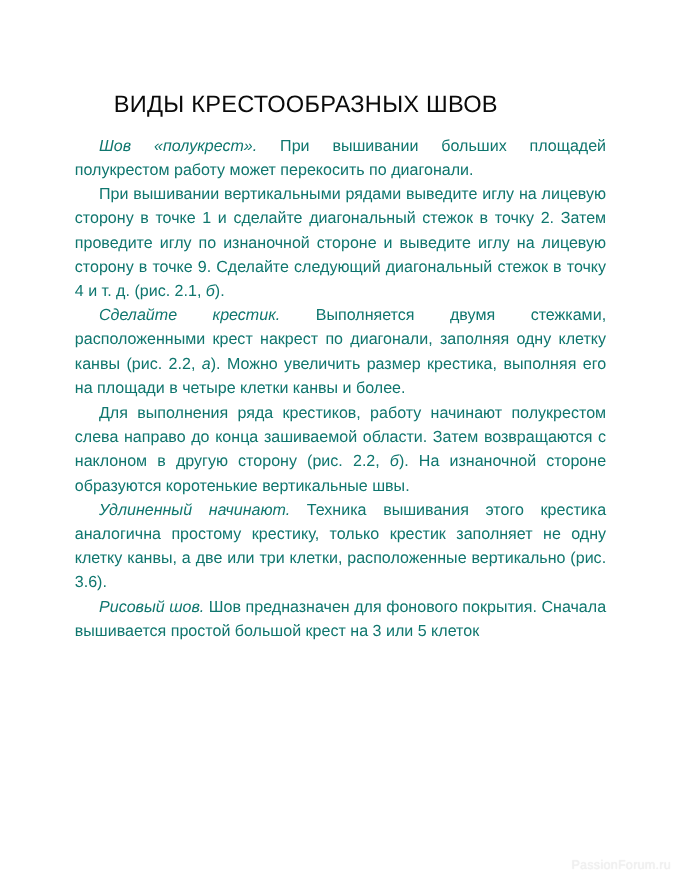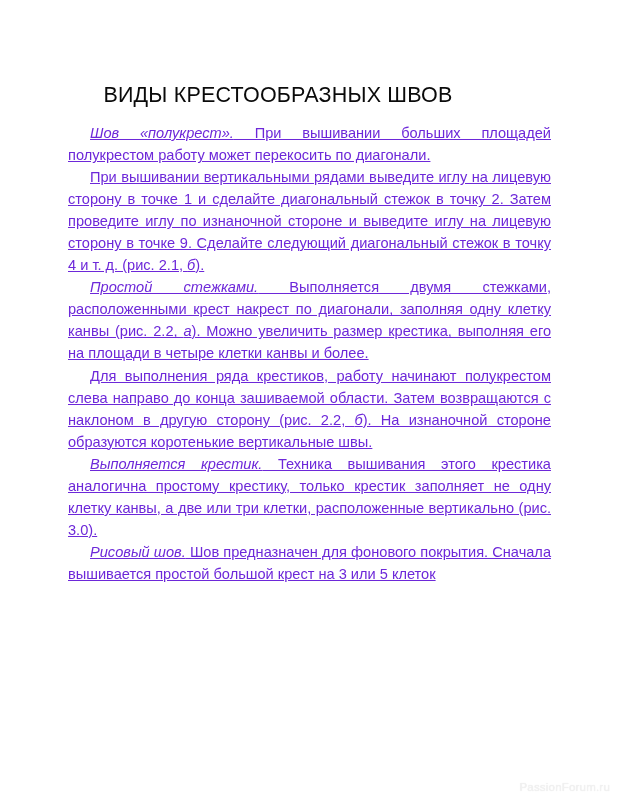--- a/index.html
+++ b/index.html
@@ -40,22 +40,21 @@
 
   #body-text {
     position: absolute;
     top: 122px;
     left: 68px;
     width: 483px;
     font-size: 14.6px;
     line-height: 22.05px;
     text-align: justify;
     text-justify: inter-word;
-    color: #6d28d9;
-    text-decoration: underline;
+    color: #0f766e;
   }
 
   .para {
     margin: 0;
     text-indent: 22px;
     text-align: justify;
     text-align-last: left;
     hyphens: none;
   }
 
@@ -93,29 +92,29 @@
       <span class="runin">Шов «полукрест».</span><span> При вышивании больших площадей полукрестом работу может перекосить по диагонали.</span><span class="figref"></span><span></span>
     </p>
 
 
 
     <p class="para">
       <span class="runin"></span><span>При вышивании вертикальными рядами выведите иглу на лицевую сторону в точке 1 и сделайте диагональный стежок в точку 2. Затем проведите иглу по изнаночной стороне и выведите иглу на лицевую сторону в точке 9. Сделайте следующий диагональный стежок в точку 4 и т. д. (рис. 2.1, </span><span class="figref">б</span><span>).</span>
     </p>
 
     <p class="para">
-      <span class="runin">Простой стежками.</span><span> Выполняется двумя стежками, расположенными крест накрест по диагонали, заполняя одну клетку канвы (рис. 2.2, </span><span class="figref">а</span><span>). Можно увеличить размер крестика, выполняя его на площади в четыре клетки канвы и более.</span>
+      <span class="runin">Сделайте крестик.</span><span> Выполняется двумя стежками, расположенными крест накрест по диагонали, заполняя одну клетку канвы (рис. 2.2, </span><span class="figref">а</span><span>). Можно увеличить размер крестика, выполняя его на площади в четыре клетки канвы и более.</span>
     </p>
 
     <p class="para">
       <span class="runin"></span><span>Для выполнения ряда крестиков, работу начинают полукрестом слева направо до конца зашиваемой области. Затем возвращаются с наклоном в другую сторону (рис. 2.2, </span><span class="figref">б</span><span>). На изнаночной стороне образуются коротенькие вертикальные швы.</span>
     </p>
 
     <p class="para">
-      <span class="runin">Выполняется крестик.</span><span> Техника вышивания этого крестика аналогична простому крестику, только крестик заполняет не одну клетку канвы, а две или три клетки, расположенные вертикально (рис. 3.0).</span><span class="figref"></span><span></span>
+      <span class="runin">Удлиненный начинают.</span><span> Техника вышивания этого крестика аналогична простому крестику, только крестик заполняет не одну клетку канвы, а две или три клетки, расположенные вертикально (рис. 3.6).</span><span class="figref"></span><span></span>
     </p>
 
     <p class="para">
       <span class="runin">Рисовый шов.</span><span> Шов предназначен для фонового покрытия. Сначала вышивается простой большой крест на 3 или 5 клеток</span><span class="figref"></span><span></span>
     </p>
 
   </div>
 
   <div id="watermark">PassionForum.ru</div>
 

